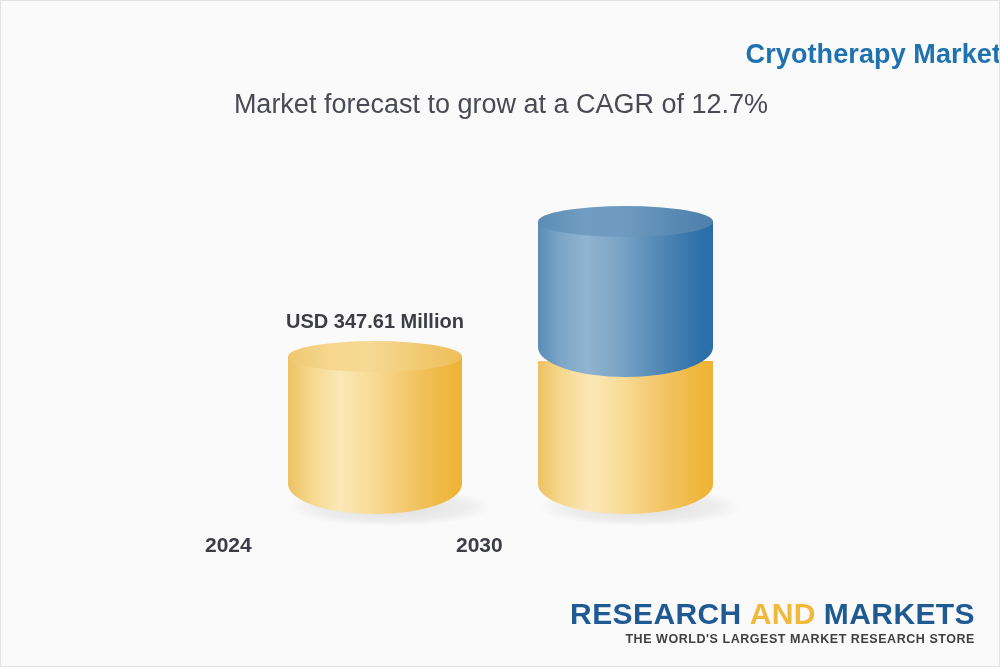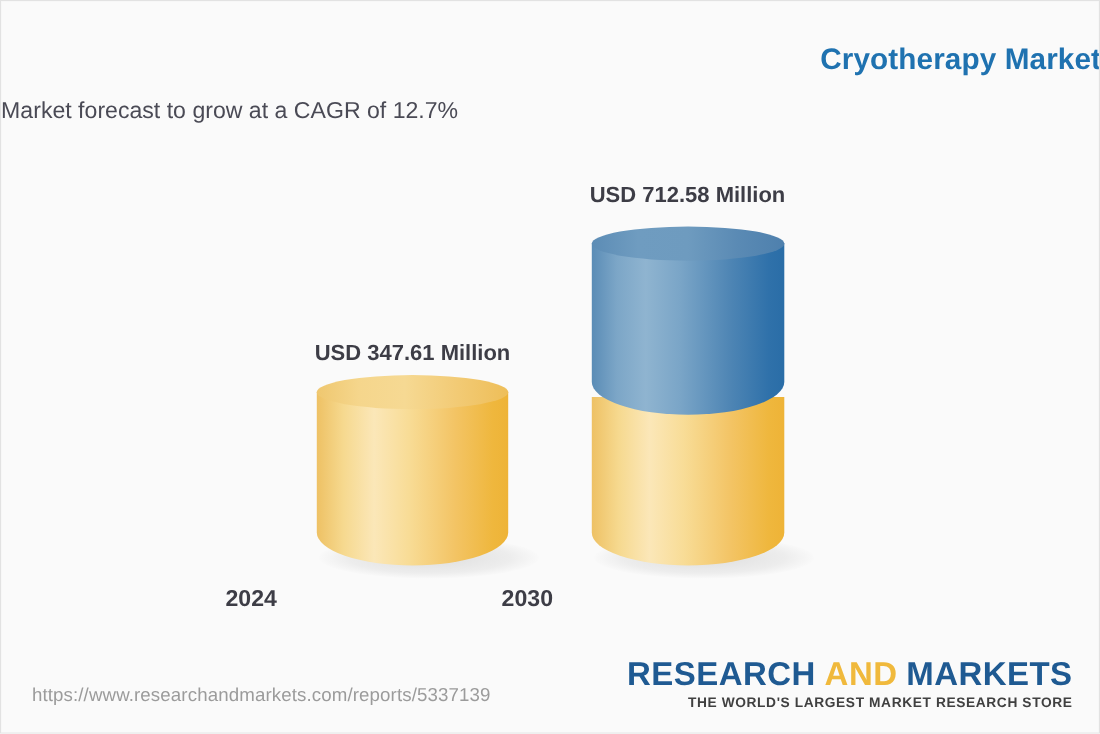--- a/index.html
+++ b/index.html
@@ -20,22 +20,22 @@
   
   #chart-title {
     position:absolute; top:38px; left:0; width:1000px;
     text-align:right;
     font-size:27px; font-weight:bold;
     color:#1f72b0;
     letter-spacing:0.1px;
   }
   #chart-subtitle {
     position:absolute; top:88px; left:0; width:1000px;
-    text-align:left;
-    font-size:21px; font-weight:normal;
+    text-align:center;
+    font-size:27px; font-weight:normal;
     color:#4a4a55;
   }
 
   
   #plot { position:absolute; left:0; top:0; width:1000px; height:600px; }
 
   .bar-group { position:absolute; }
 
   .value-label {
     position:absolute;
@@ -156,39 +156,37 @@
                   border-bottom-left-radius:87px 30px;
                   border-bottom-right-radius:87px 30px;"></div>
 
       <div class="cyl-top fill-yellow-top" style="left:287px; top:340px; width:174px; height:31px;"></div>
 
       <div class="year-label" style="left:204px; top:532px;">2024</div>
     </div>
 
     <div class="bar-group" style="left:0; top:0; width:1000px; height:600px;">
 
-      <div class="value-label" style="left:454px; top:166px;">USD 712.58 Million</div>
 
       <div class="cyl-shadow" style="left:539px; top:487px; width:200px; height:38px;"></div>
 
       <div class="cyl-body fill-yellow-body" style="left:537px; top:360px; width:175px; height:153px;
                   border-bottom-left-radius:88px 30px;
                   border-bottom-right-radius:88px 30px;"></div>
 
       <div class="cyl-body fill-blue-body" style="left:537px; top:220px; width:175px; height:156px;
                   border-bottom-left-radius:88px 30px;
                   border-bottom-right-radius:88px 30px;"></div>
 
       <div class="cyl-top fill-blue-top" style="left:537px; top:205px; width:175px; height:31px;"></div>
 
       <div class="year-label" style="left:455px; top:532px;">2030</div>
     </div>
 
   </div>
 
-  <div id="footer-url">https://www.researchandmarkets.com/reports/5337139</div>
 
   <div id="brand-logo">
     <div id="brand-wordmark"><span class="brand-dark">RESEARCH</span><span class="brand-gold" style="margin:0 8px;">AND</span><span class="brand-dark">MARKETS</span></div>
     <div id="brand-tagline">THE WORLD'S LARGEST MARKET RESEARCH STORE</div>
   </div>
 
 </div>
 
 </body></html>

